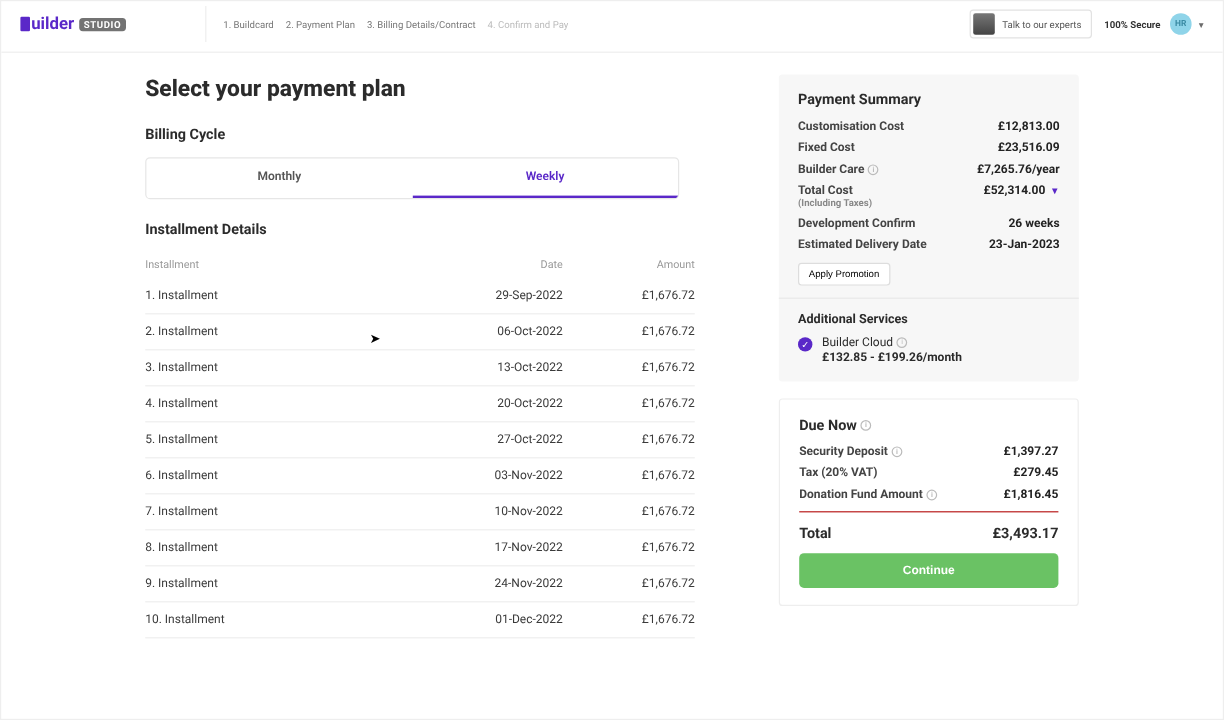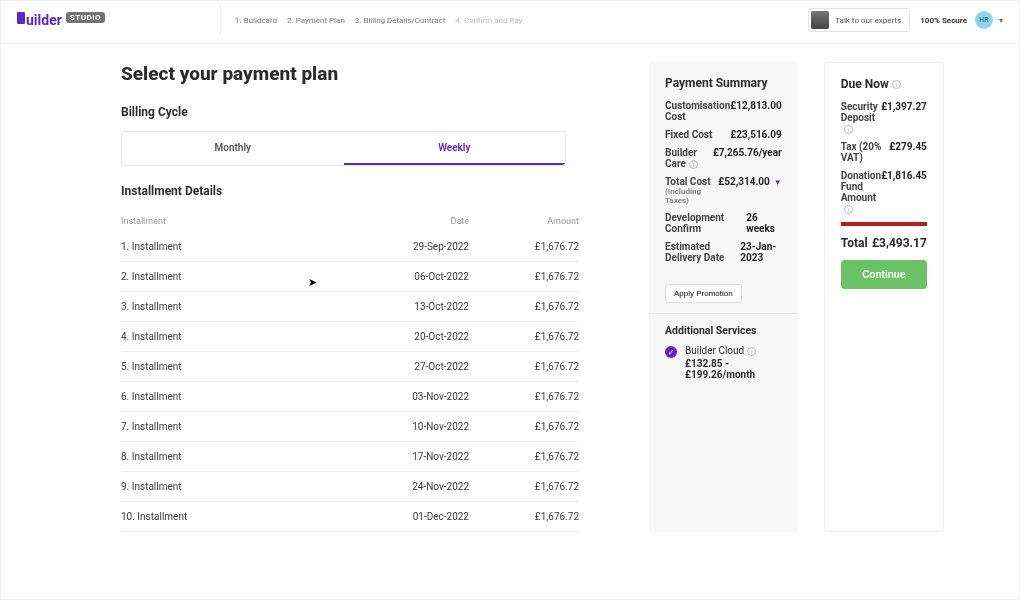--- a/index.html
+++ b/index.html
@@ -1,36 +1,36 @@
 <!DOCTYPE html>
 <html><head>
 <meta charset="utf-8">
 <style>
   * { box-sizing: border-box; margin: 0; padding: 0; }
   body { font-family: -apple-system, BlinkMacSystemFont, "Segoe UI", Roboto, Arial, sans-serif; background:#fff; color:#2b2b2b; width:1020px; height:600px; overflow:hidden; border:1px solid #eee; }
   .top-wrap { border-bottom:1px solid #eee; }
   .topbar { display:flex; align-items:center; padding:4px 16px 8px 16px; }
-  .logo { display:flex; align-items:flex-start; font-weight:700; color:#5A28C8; font-size:14px; margin-right:115px; }
+  .logo { display:flex; align-items:center; font-weight:700; color:#5A28C8; font-size:14px; margin-right:66px; }
   .logo .sq { display:inline-block; width:8px; height:12px; background:#5A28C8; margin-right:1px; border-radius:1px; vertical-align:middle;}
   .logo .studio { background:#737373; color:#fff; font-size:8px; padding:1px 4px; border-radius:3px; margin-left:4px; letter-spacing:0.5px; }
   .divider { width:1px; height:30px; background:#eee; margin-right:14px; }
   .crumbs { font-size:8px; color:#777; }
   .crumbs span { margin-right:8px; }
   .crumbs .inactive { color:#bbb; }
   .proj-name { font-size:11px; font-weight:700; margin-top:1px; }
   .spacer { flex:1; }
   .experts { display:flex; align-items:center; border:1px solid #e2e2e2; border-radius:3px; padding:2px 8px 2px 2px; font-size:8px; color:#555; margin-right:10px; }
   .experts .av { width:18px; height:18px; background:#555; border-radius:2px; margin-right:6px; background:linear-gradient(#777,#444); }
   .secure { font-size:8px; font-weight:700; color:#333; margin-right:8px; }
   .user-chip { width:18px; height:18px; border-radius:50%; background:#8fd4e9; color:#3a8aa3; font-size:7px; display:flex; align-items:center; justify-content:center; font-weight:700; }
   .caret-dn { font-size:8px; color:#6c6c6c; margin-left:6px; }
 
   .page { display:flex; padding:18px 120px 0 120px; gap:70px; }
   .left { flex:1; }
-  .right { width:250px; display:flex; gap:26px; }
+  .right { width:250px; display:flex; flex-direction:column; gap:14px; }
 
   h1 { font-size:19px; font-weight:800; margin-bottom:20px; }
   .section-label { font-size:12px; font-weight:700; margin-bottom:12px; }
 
   .tabs { display:flex; border:1px solid #e6e6e6; border-radius:4px; overflow:hidden; margin-bottom:18px; width:445px;}
   .tab { flex:1; text-align:center; padding:10px 0; font-size:10px; font-weight:600; cursor:pointer; }
   .tab.active { color:#5A28C8; border-bottom:2px solid #5A28C8; }
   .tab.inactive { color:#555; }
 
   .table-head { display:flex; font-size:9px; color:#9a9a9a; padding:6px 0; }
@@ -41,32 +41,32 @@
   .row { display:flex; font-size:10px; color:#3a3a3a; padding:9px 0; border-bottom:1px solid #eee; }
 
   .panel { background:#f7f7f7; border-radius:3px; padding:14px 16px; font-size:10px; }
   .panel h3 { font-size:12px; font-weight:700; margin-bottom:10px; }
   .kv { display:flex; justify-content:space-between; margin-bottom:7px;font-weight:bold; }
   .kv .k { color:#444; }
   .kv .v { color:#222; }
   .sub { font-size:8px; color:#888; display:block; }
   .info { display:inline-block; width:9px; height:9px; border:1px solid #bbb; border-radius:50%; font-size:6px; color:#bbb; text-align:center; line-height:8px; margin-left:3px; vertical-align:middle; }
   .disc { color:#5A28C8; font-size:8px; margin-left:4px; }
-  .promo-btn { background:#fff; border:1px solid #ddd; border-radius:3px; font-size:8px; padding:4px 8px; cursor:pointer; margin-top:14px; }
+  .promo-btn { background:#fff; border:1px solid #ddd; border-radius:3px; font-size:8px; padding:4px 8px; cursor:pointer; margin-top:2px; }
   .panel-divider { height:1px; background:#e8e8e8; margin:10px -16px; }
 
   .addl-title { font-size:10.5px; font-weight:700; margin-bottom:8px; }
   .svc { display:flex; align-items:flex-start; gap:8px; }
   .chk { width:12px; height:12px; border-radius:50%; background:#5A28C8; color:#fff; font-size:8px; display:flex; align-items:center; justify-content:center; flex-shrink:0; margin-top:1px;}
   .svc-name { font-size:10px; }
   .svc-price { font-size:10px; font-weight:700; margin-top:2px; }
 
   .due-panel { border:1px solid #eee; border-radius:3px; padding:14px 16px; font-size:10px; }
   .due-panel h3 { font-size:12px; font-weight:700; margin-bottom:10px; }
-  .total-row { display:flex; justify-content:space-between; font-size:12px; font-weight:700; margin-top:8px; padding-top:10px; border-top:4px solid #b91c1c;}
+  .total-row { display:flex; justify-content:space-between; font-size:12px; font-weight:700; margin-top:8px; padding-top:10px; border-top:1px solid #b91c1c;}
   .continue { width:100%; background:#6ac264; color:#fff; border:none; border-radius:4px; padding:9px 0; font-size:10px; font-weight:600; margin-top:10px; cursor:pointer; }
 
   .cursor-ptr { position:absolute; left:308px; top:276px; font-size:11px; color:#000; pointer-events:none; }
 </style>
 </head>
 <body>
 
 <div class="top-wrap">
 <div class="topbar">
   <div class="logo">

